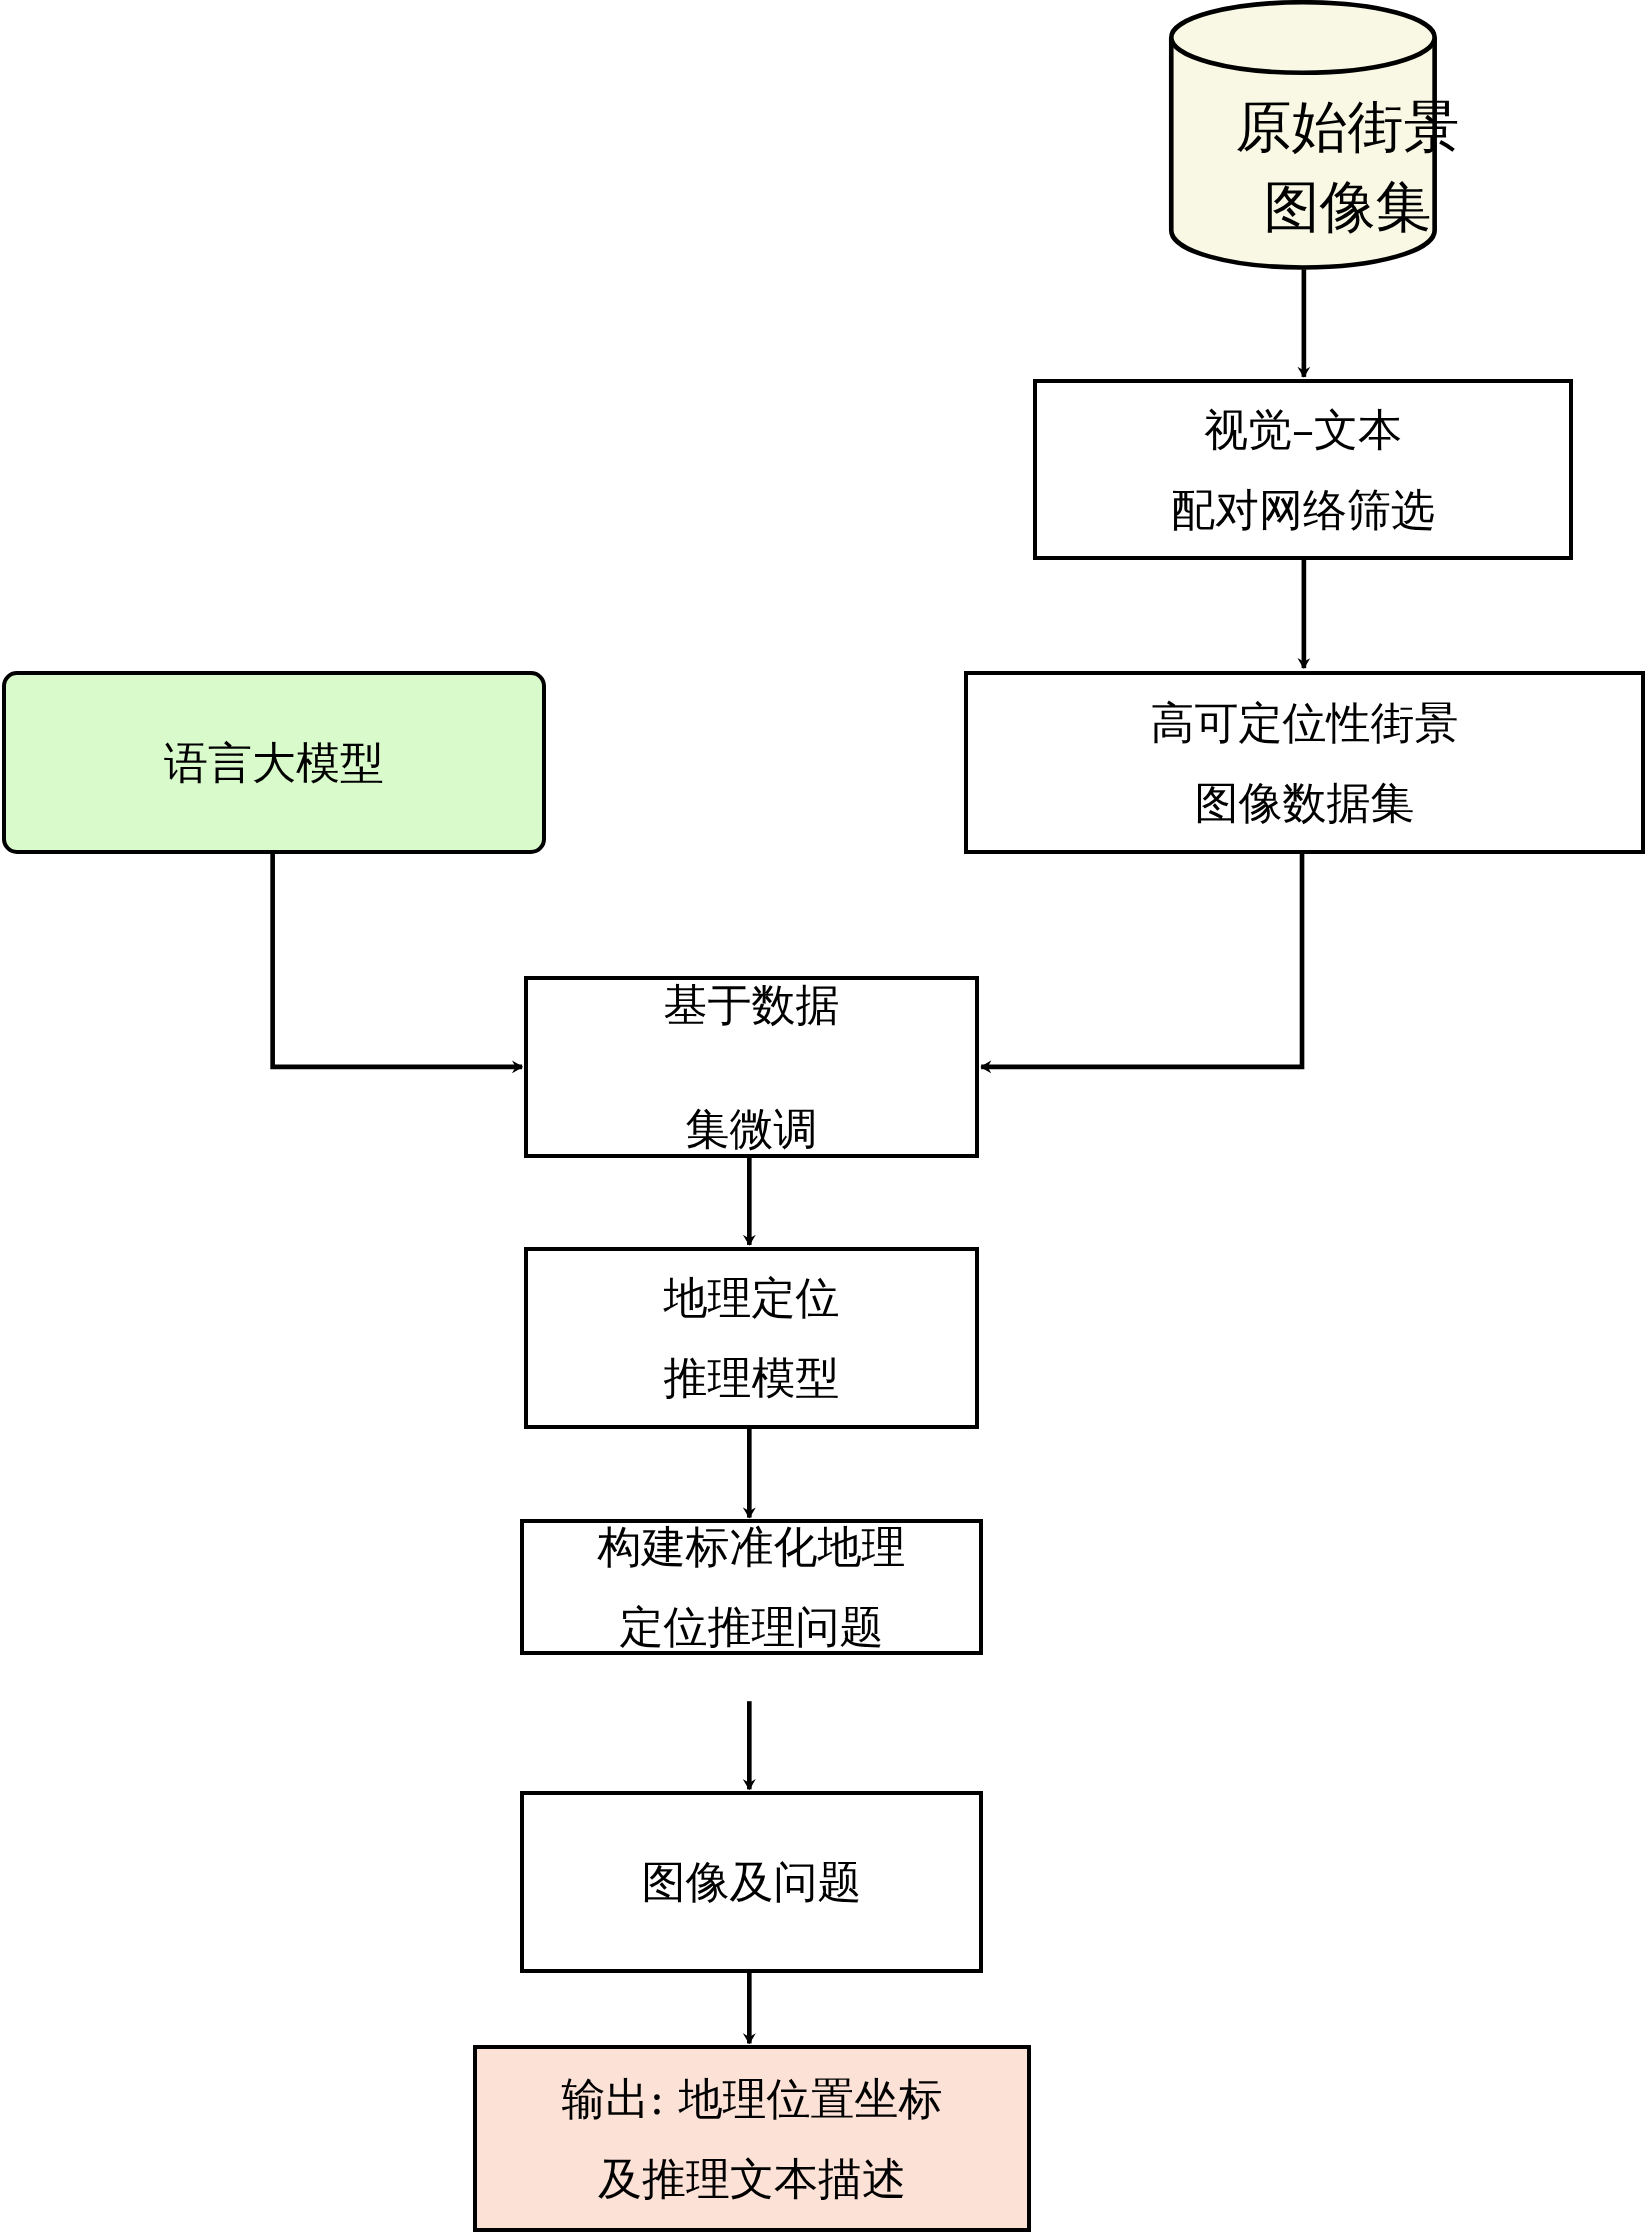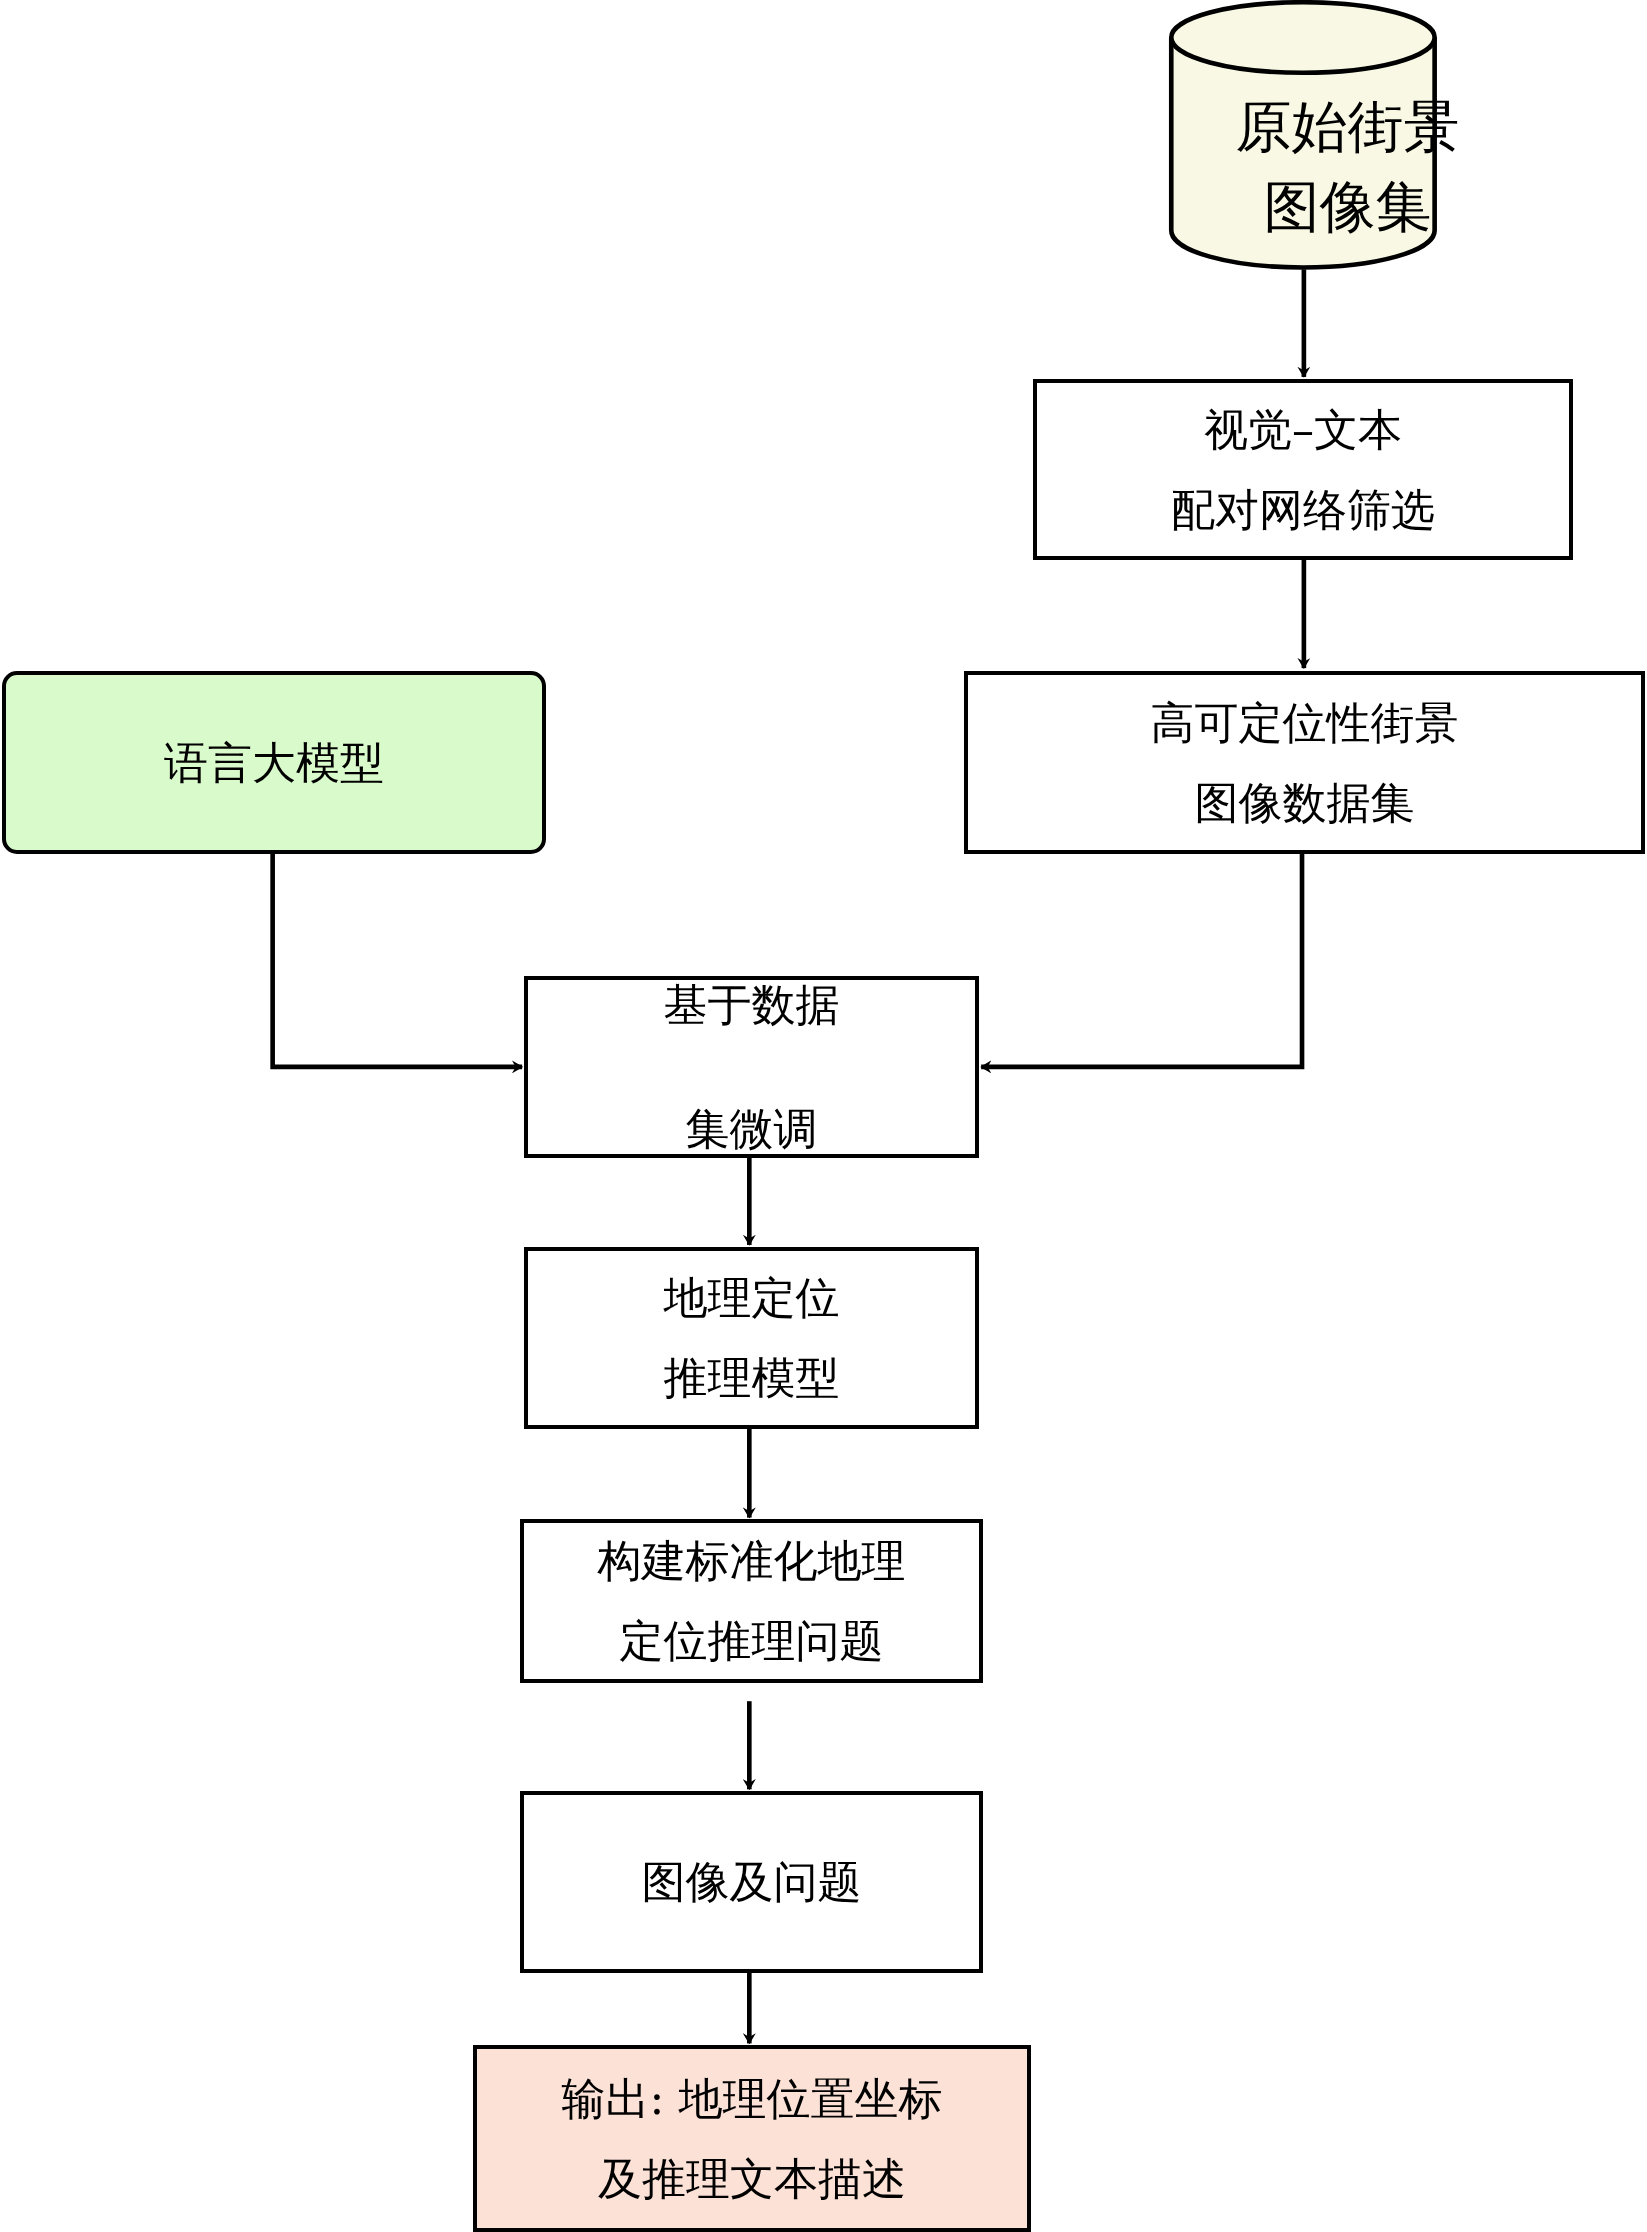--- a/index.html
+++ b/index.html
@@ -75,21 +75,21 @@
 <div class="node plain" style="left:524px; top:976px; width:455px; height:182px;gap:44px;">
   <span>基于数据</span>
   <span>集微调</span>
 </div>
 
 <div class="node plain" style="left:524px; top:1247px; width:455px; height:182px;">
   <span>地理定位</span>
   <span>推理模型</span>
 </div>
 
-<div class="node plain" style="left:520px; top:1519px; width:463px; height:164px;">
+<div class="node plain" style="left:520px; top:1519px; width:463px; height:136px;">
   <span>构建标准化地理</span>
   <span>定位推理问题</span>
 </div>
 
 <div class="node plain" style="left:520px; top:1791px; width:463px; height:182px;">
   <span>图像及问题</span>
 </div>
 
 <div class="node pink" style="left:473px; top:2045px; width:558px; height:187px;">
   <span>输出: 地理位置坐标</span>

